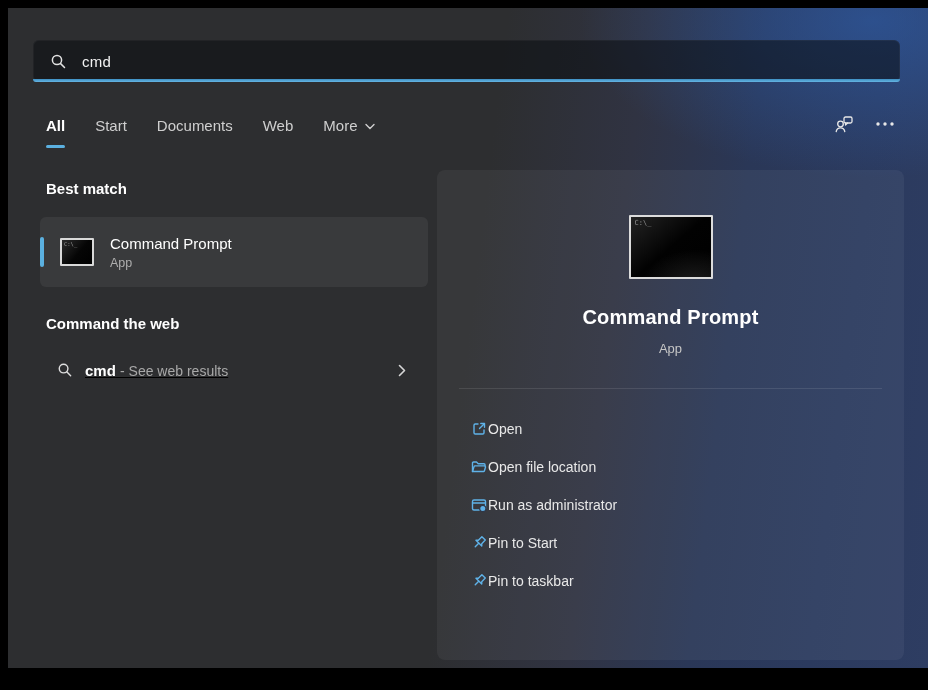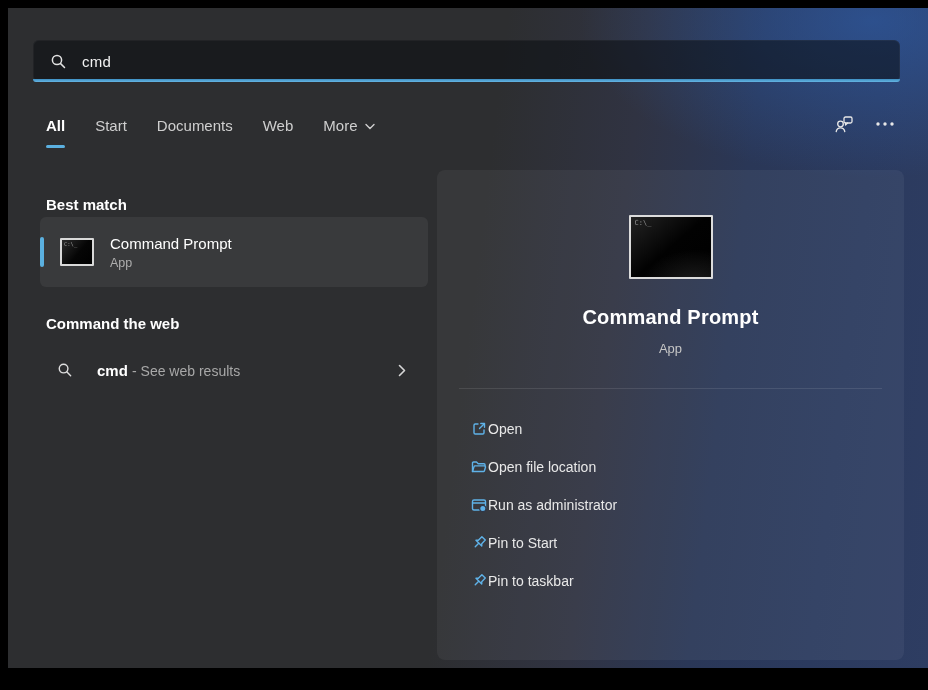--- a/index.html
+++ b/index.html
@@ -47,21 +47,21 @@
     content:"";position:absolute;left:0;right:0;bottom:-10px;height:3px;
     border-radius:2px;background:#5bb0e0;
   }
   .topbar-icons{position:absolute;right:30px;top:103px;display:flex;gap:15px;align-items:center;}
   .icon-btn{display:flex;align-items:center;justify-content:center;width:26px;height:26px;}
 
   
   .section-heading{
     position:absolute;left:38px;font-size:15px;font-weight:700;color:#ffffff;
   }
-  .h-best{top:188px;text-align:right;}
+  .h-best{top:172px;text-align:right;}
   .h-web{top:307px;}
 
   .best-item{
     position:absolute;left:32px;top:209px;width:388px;height:70px;
     background:rgba(255,255,255,0.06);border-radius:6px;
     display:flex;align-items:center;
   }
   .best-item .accent-bar{
     position:absolute;left:0;top:20px;width:4px;height:30px;border-radius:2px;
     background:#5bb0e0;
@@ -78,21 +78,21 @@
   }
   .best-text{margin-left:16px;display:flex;flex-direction:column;}
   .best-title{font-size:15px;color:#ffffff;line-height:19px;}
   .best-sub{font-size:12.5px;color:#aeaeae;margin-top:3px;}
 
   .web-item{
     position:absolute;left:32px;top:341px;width:388px;height:42px;
     display:flex;align-items:center;border-radius:6px;
   }
   .web-item .icon{margin-left:17px;display:flex;}
-  .web-text{margin-left:24px;font-size:15px;}
+  .web-text{margin-left:12px;font-size:15px;text-decoration:underline;}
   .web-query{color:#ffffff;font-weight:700;}
   .web-suffix{color:#a8a8a8;font-size:14px;font-weight:400;}
   .web-chevron{position:absolute;right:22px;display:flex;}
 
   
   .right-panel{
     position:absolute;left:429px;top:162px;width:467px;height:490px;
     background:rgba(255,255,255,0.05);border-radius:8px;
   }
   .cmd-icon-lg{

